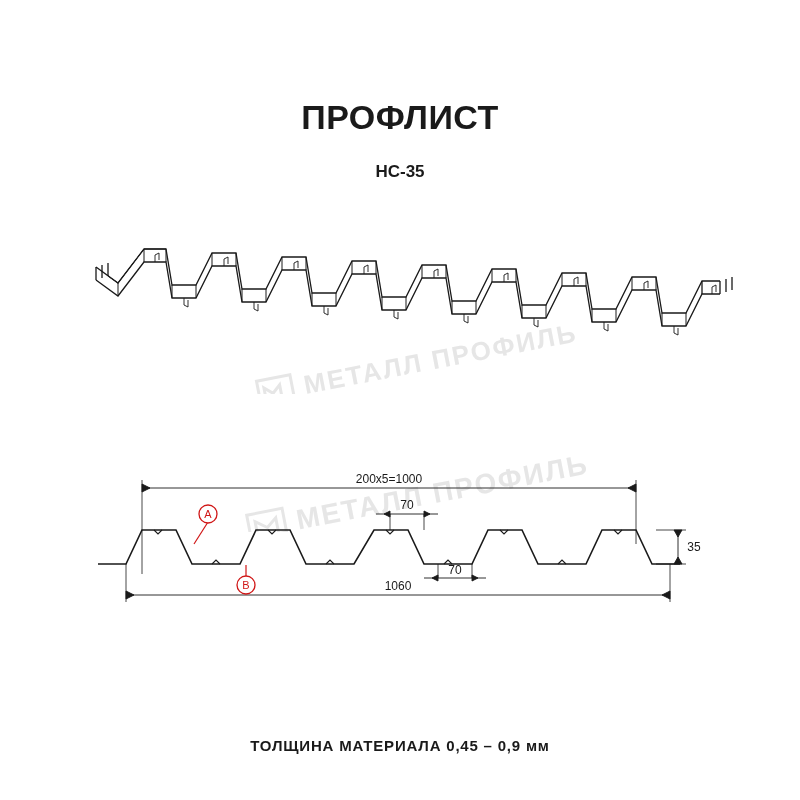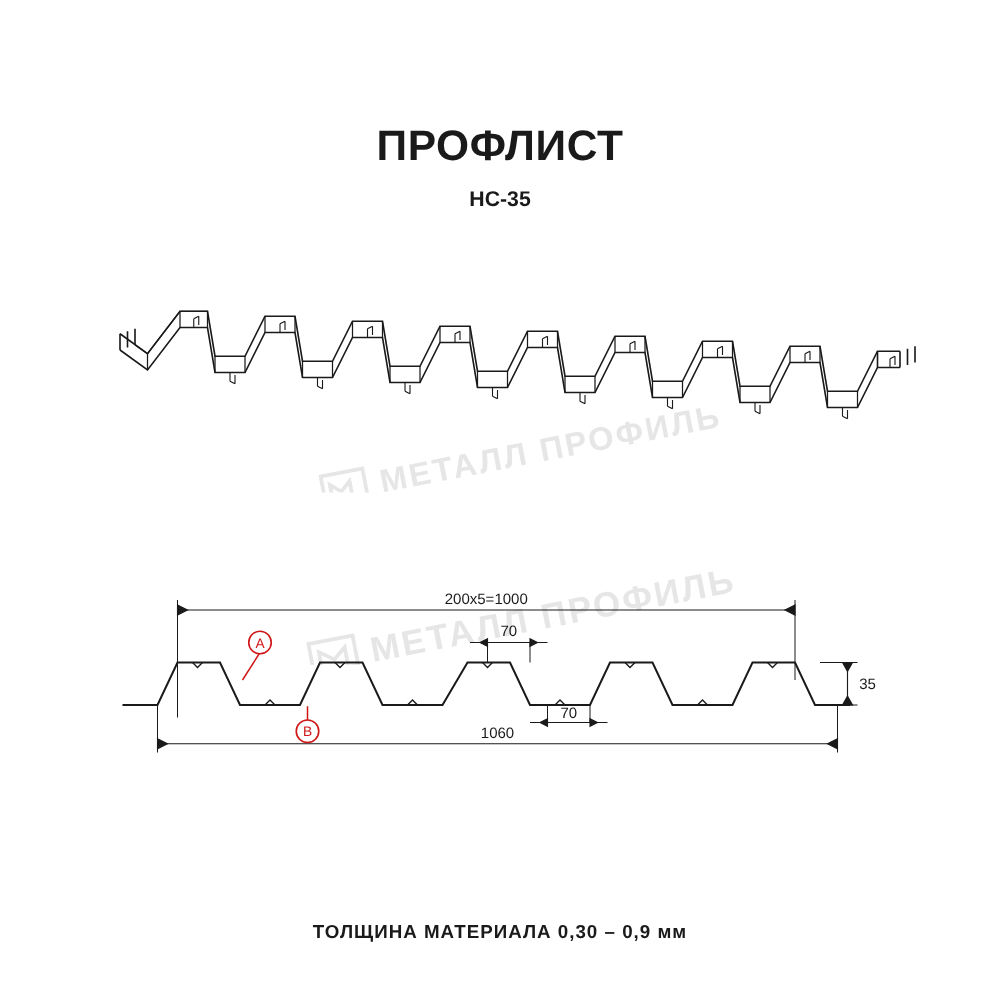--- a/index.html
+++ b/index.html
@@ -27,21 +27,21 @@
     left: 0;
     width: 800px;
     text-align: center;
     font-size: 34px;
     font-weight: bold;
     letter-spacing: 0.5px;
     color: #1a1a1a;
   }
   .subtitle {
     position: absolute;
-    top: 118px;
+    top: 130px;
     left: 0;
     width: 800px;
     text-align: center;
     font-size: 17px;
     font-weight: bold;
     color: #1a1a1a;
   }
   .footer {
     position: absolute;
     top: 705px;
@@ -244,15 +244,15 @@
 
       <g>
         <path d="M156 113 L156 124" stroke="#d01717" stroke-width="1.2" fill="none"></path>
         <circle cx="156" cy="133" r="9" fill="#ffffff" stroke="#d01717" stroke-width="1.3"></circle>
         <text x="156" y="137" text-anchor="middle" font-family="Liberation Sans, sans-serif" font-size="11" fill="#d01717">B</text>
       </g>
 
     </svg>
   </div>
 
-  <div class="footer">ТОЛЩИНА МАТЕРИАЛА 0,30 – 0,9 мм</div>
+  <div class="footer">ТОЛЩИНА МАТЕРИАЛА 0,45 – 0,9 мм</div>
 
 </div>
 
 </body></html>

